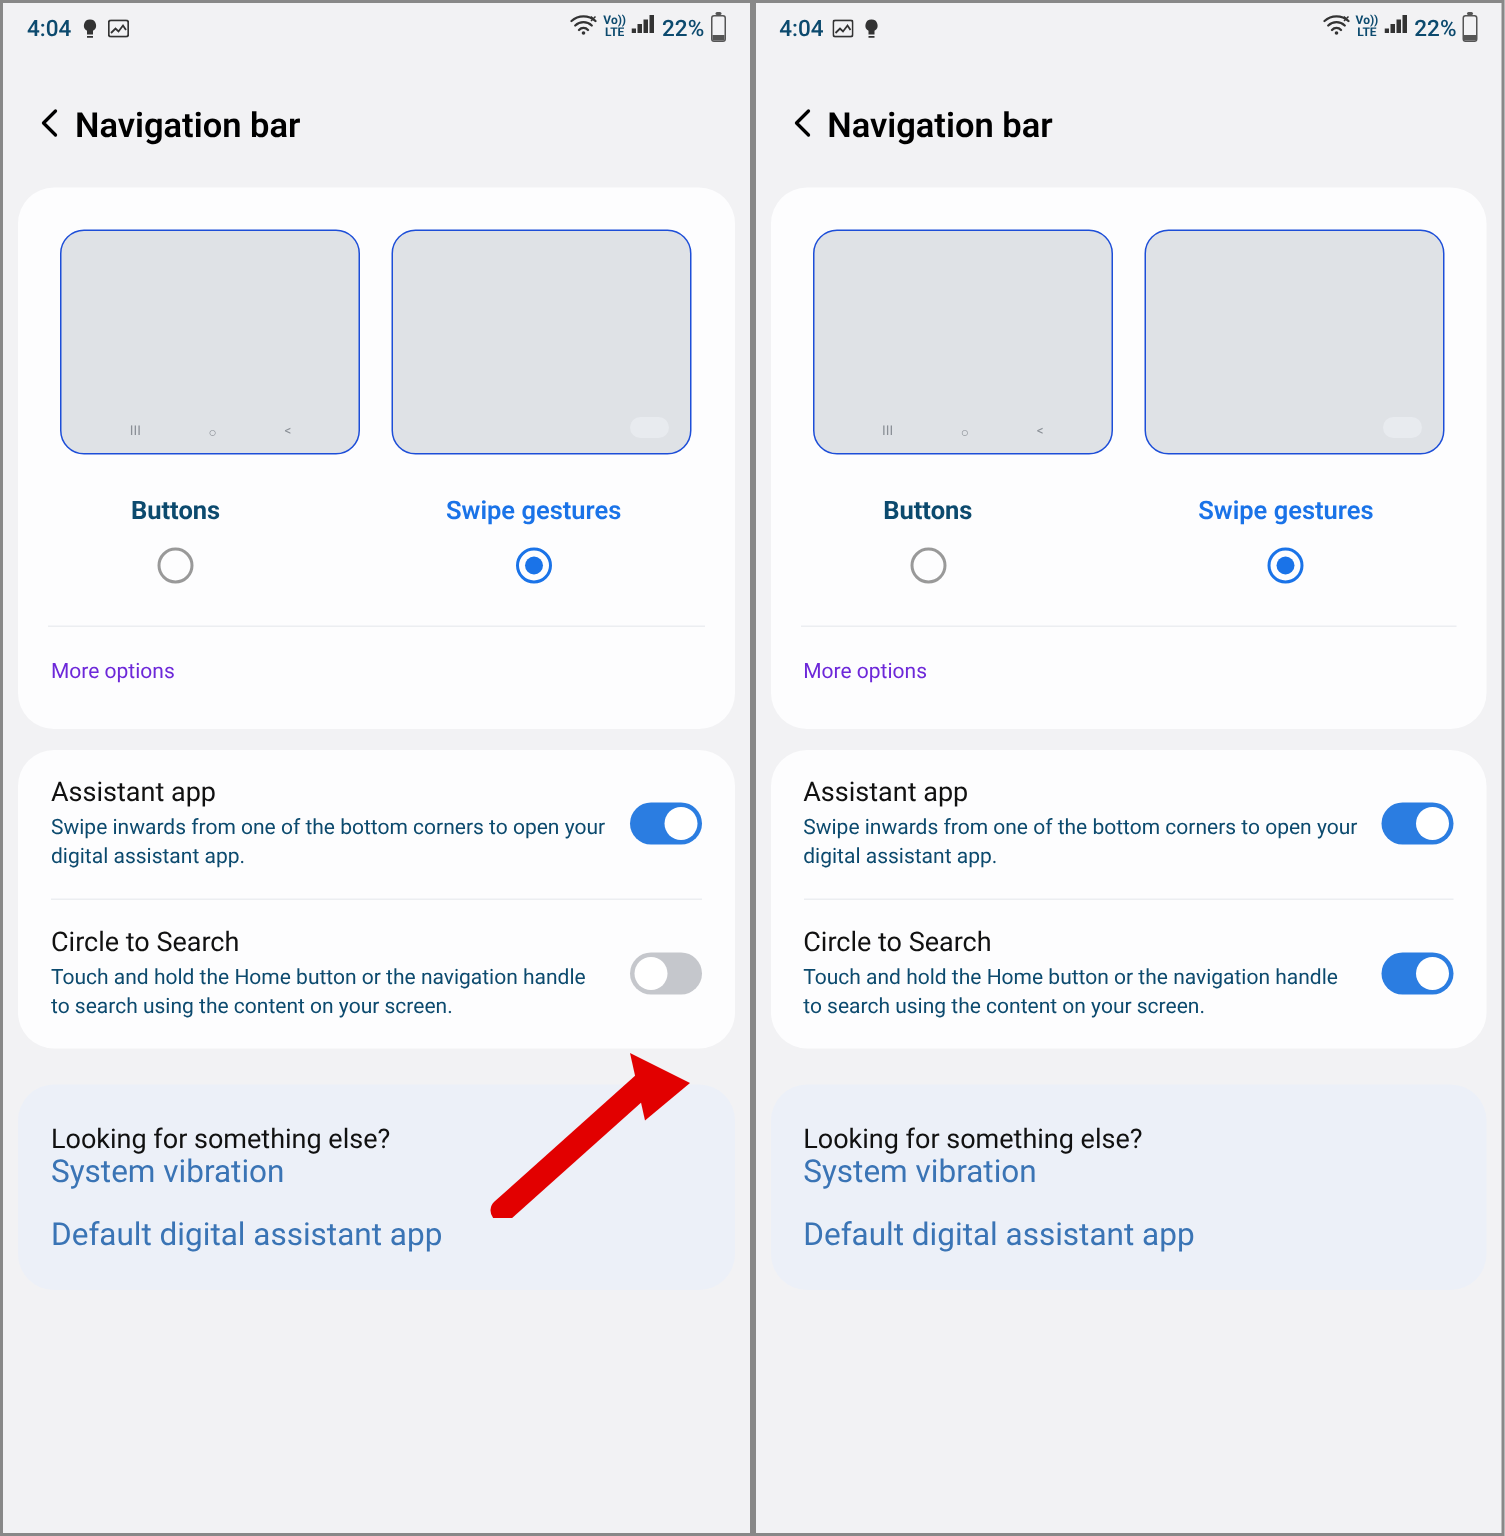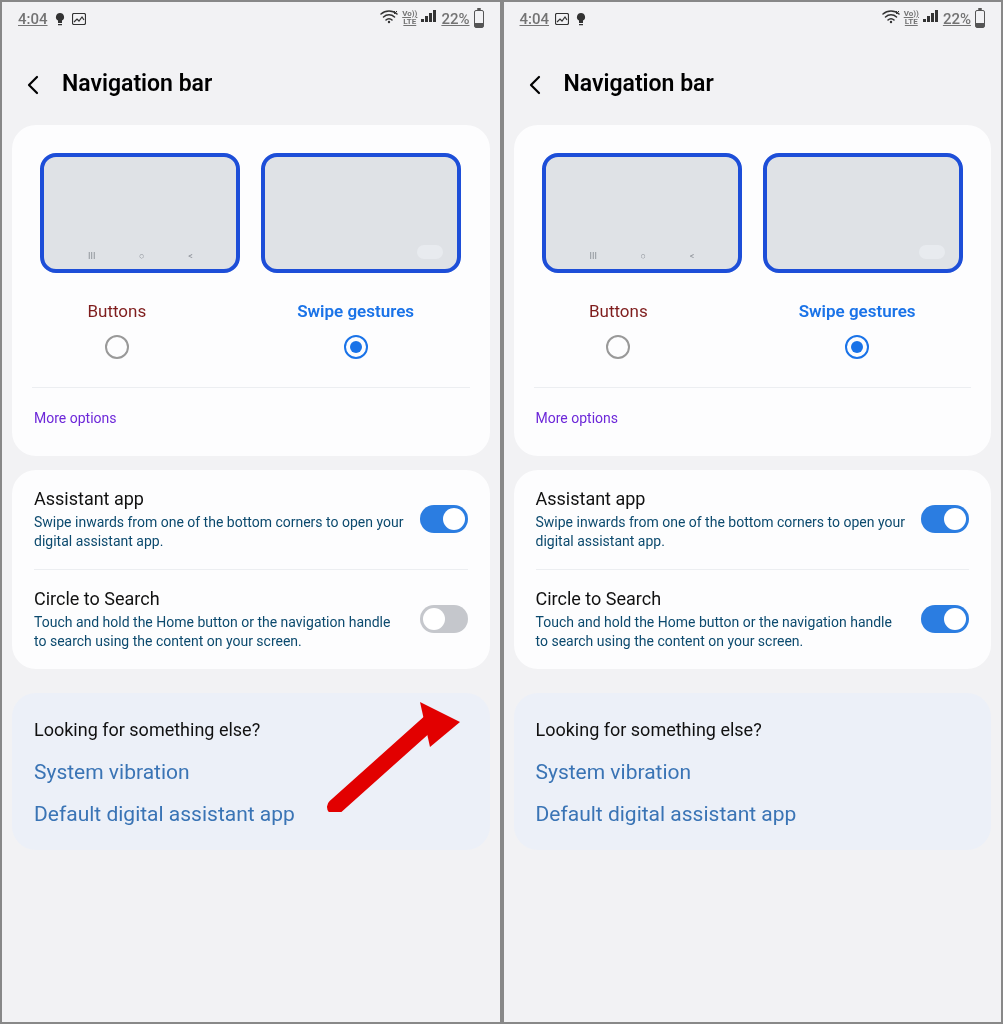--- a/index.html
+++ b/index.html
@@ -20,75 +20,74 @@
   }
   
   .statusbar {
     height: 34px;
     display: flex;
     align-items: center;
     justify-content: space-between;
     padding: 0 16px;
     font-size: 15px;
     font-weight: 500;
-    color: #737373;
-    text-decoration: underline;
+    color: #0c4a6e;
   }
   .sb-left { display: flex; align-items: center; gap: 6px; }
   .sb-right { display: flex; align-items: flex-start; gap: 4px; }
   .sb-icon { display: inline-block; }
   .battery-icon {
     width: 10px; height: 18px;
     border: 1px solid #555; border-radius: 2px;
     position: relative; display: inline-block;
     background: linear-gradient(to top, #555 22%, transparent 22%);
   }
   .battery-icon::before {
     content:""; position:absolute; top:-3px; left:2px; width:4px; height:2px; background:#555; border-radius:1px;
   }
   .lte-badge { font-size: 8px; line-height: 8px; font-weight: 700; text-align:center; }
   
   .header {
-    display: flex; align-items: flex-end; gap: 16px;
+    display: flex; align-items: flex-start; gap: 4px;
     padding: 34px 20px 28px 20px;
   }
   .back-btn { width: 24px; height: 24px; display:flex; align-items:center; justify-content:center; }
   .page-title { font-size: 23px; font-weight: 600; color:#000; }
 
   
   .card {
     background: #fdfdfe;
     border-radius: 24px;
     margin: 0 10px;
     padding: 0;
     overflow: hidden;
   }
   .previews { display:flex; gap: 0; padding: 28px 18px 0 18px; justify-content: space-around; }
   .preview-box {
-    width: 200px; height: 120px;
+    width: 200px; height: 150px;
     background: #dfe2e6;
-    border: 4px solid #1d4ed8;
+    border: 1px solid #1d4ed8;
     border-radius: 16px;
     position: relative;
   }
   .preview-nav-btns {
     position: absolute; bottom: 8px; left: 0; right: 0;
     display: flex; justify-content: space-evenly;
     font-size: 9px; color: #8a8f96;
   }
   .preview-gesture-pill {
     position:absolute; bottom:10px; right:14px;
     width: 26px; height: 14px; border-radius: 7px;
     background: #e8ebef;
   }
   .nav-type-row { display:flex; justify-content: space-around; padding: 28px 0 28px 0; }
   .nav-type-opt { display:flex; flex-direction:column; align-items:center; gap:14px; }
   .nav-type-label { font-size: 17px; }
   .nav-type-label.sel { color: #1a73e8; font-weight: 600; }
-  .nav-type-label.unsel { color: #7f1d1d; font-weight: 400; }
+  .nav-type-label.unsel { color: #0c4a6e; font-weight: 700; }
   .radio {
     width: 24px; height: 24px; border-radius: 50%;
     border: 2px solid #999; position: relative;
   }
   .radio.sel { border-color: #1a73e8; }
   .radio.sel::after {
     content:""; position:absolute; inset:4px; border-radius:50%; background:#1a73e8;
   }
   .divider-thin { height:1px; background:#eceef1; margin: 0 20px; }
 
@@ -125,21 +124,21 @@
   .switch.off::after { left:3px; }
   .row-divider { height:1px; background:#eceef1; margin: 0 22px; }
 
   
   .look-card {
     background:#ecf0f8;
     border-radius: 24px;
     margin: 24px 10px 0 10px;
     padding: 26px 22px 24px 22px;
   }
-  .look-title { font-size: 18px; color:#111; margin-bottom: 20px; }
+  .look-title { font-size: 18px; color:#111; }
   .look-link { font-size: 21px; color:#3a74b5; margin-bottom: 18px; }
   .look-link:last-child { margin-bottom:0; }
 
   
   .arrow-annot {
     position:absolute;
     pointer-events:none;
   }
 
   svg { display:block; }

